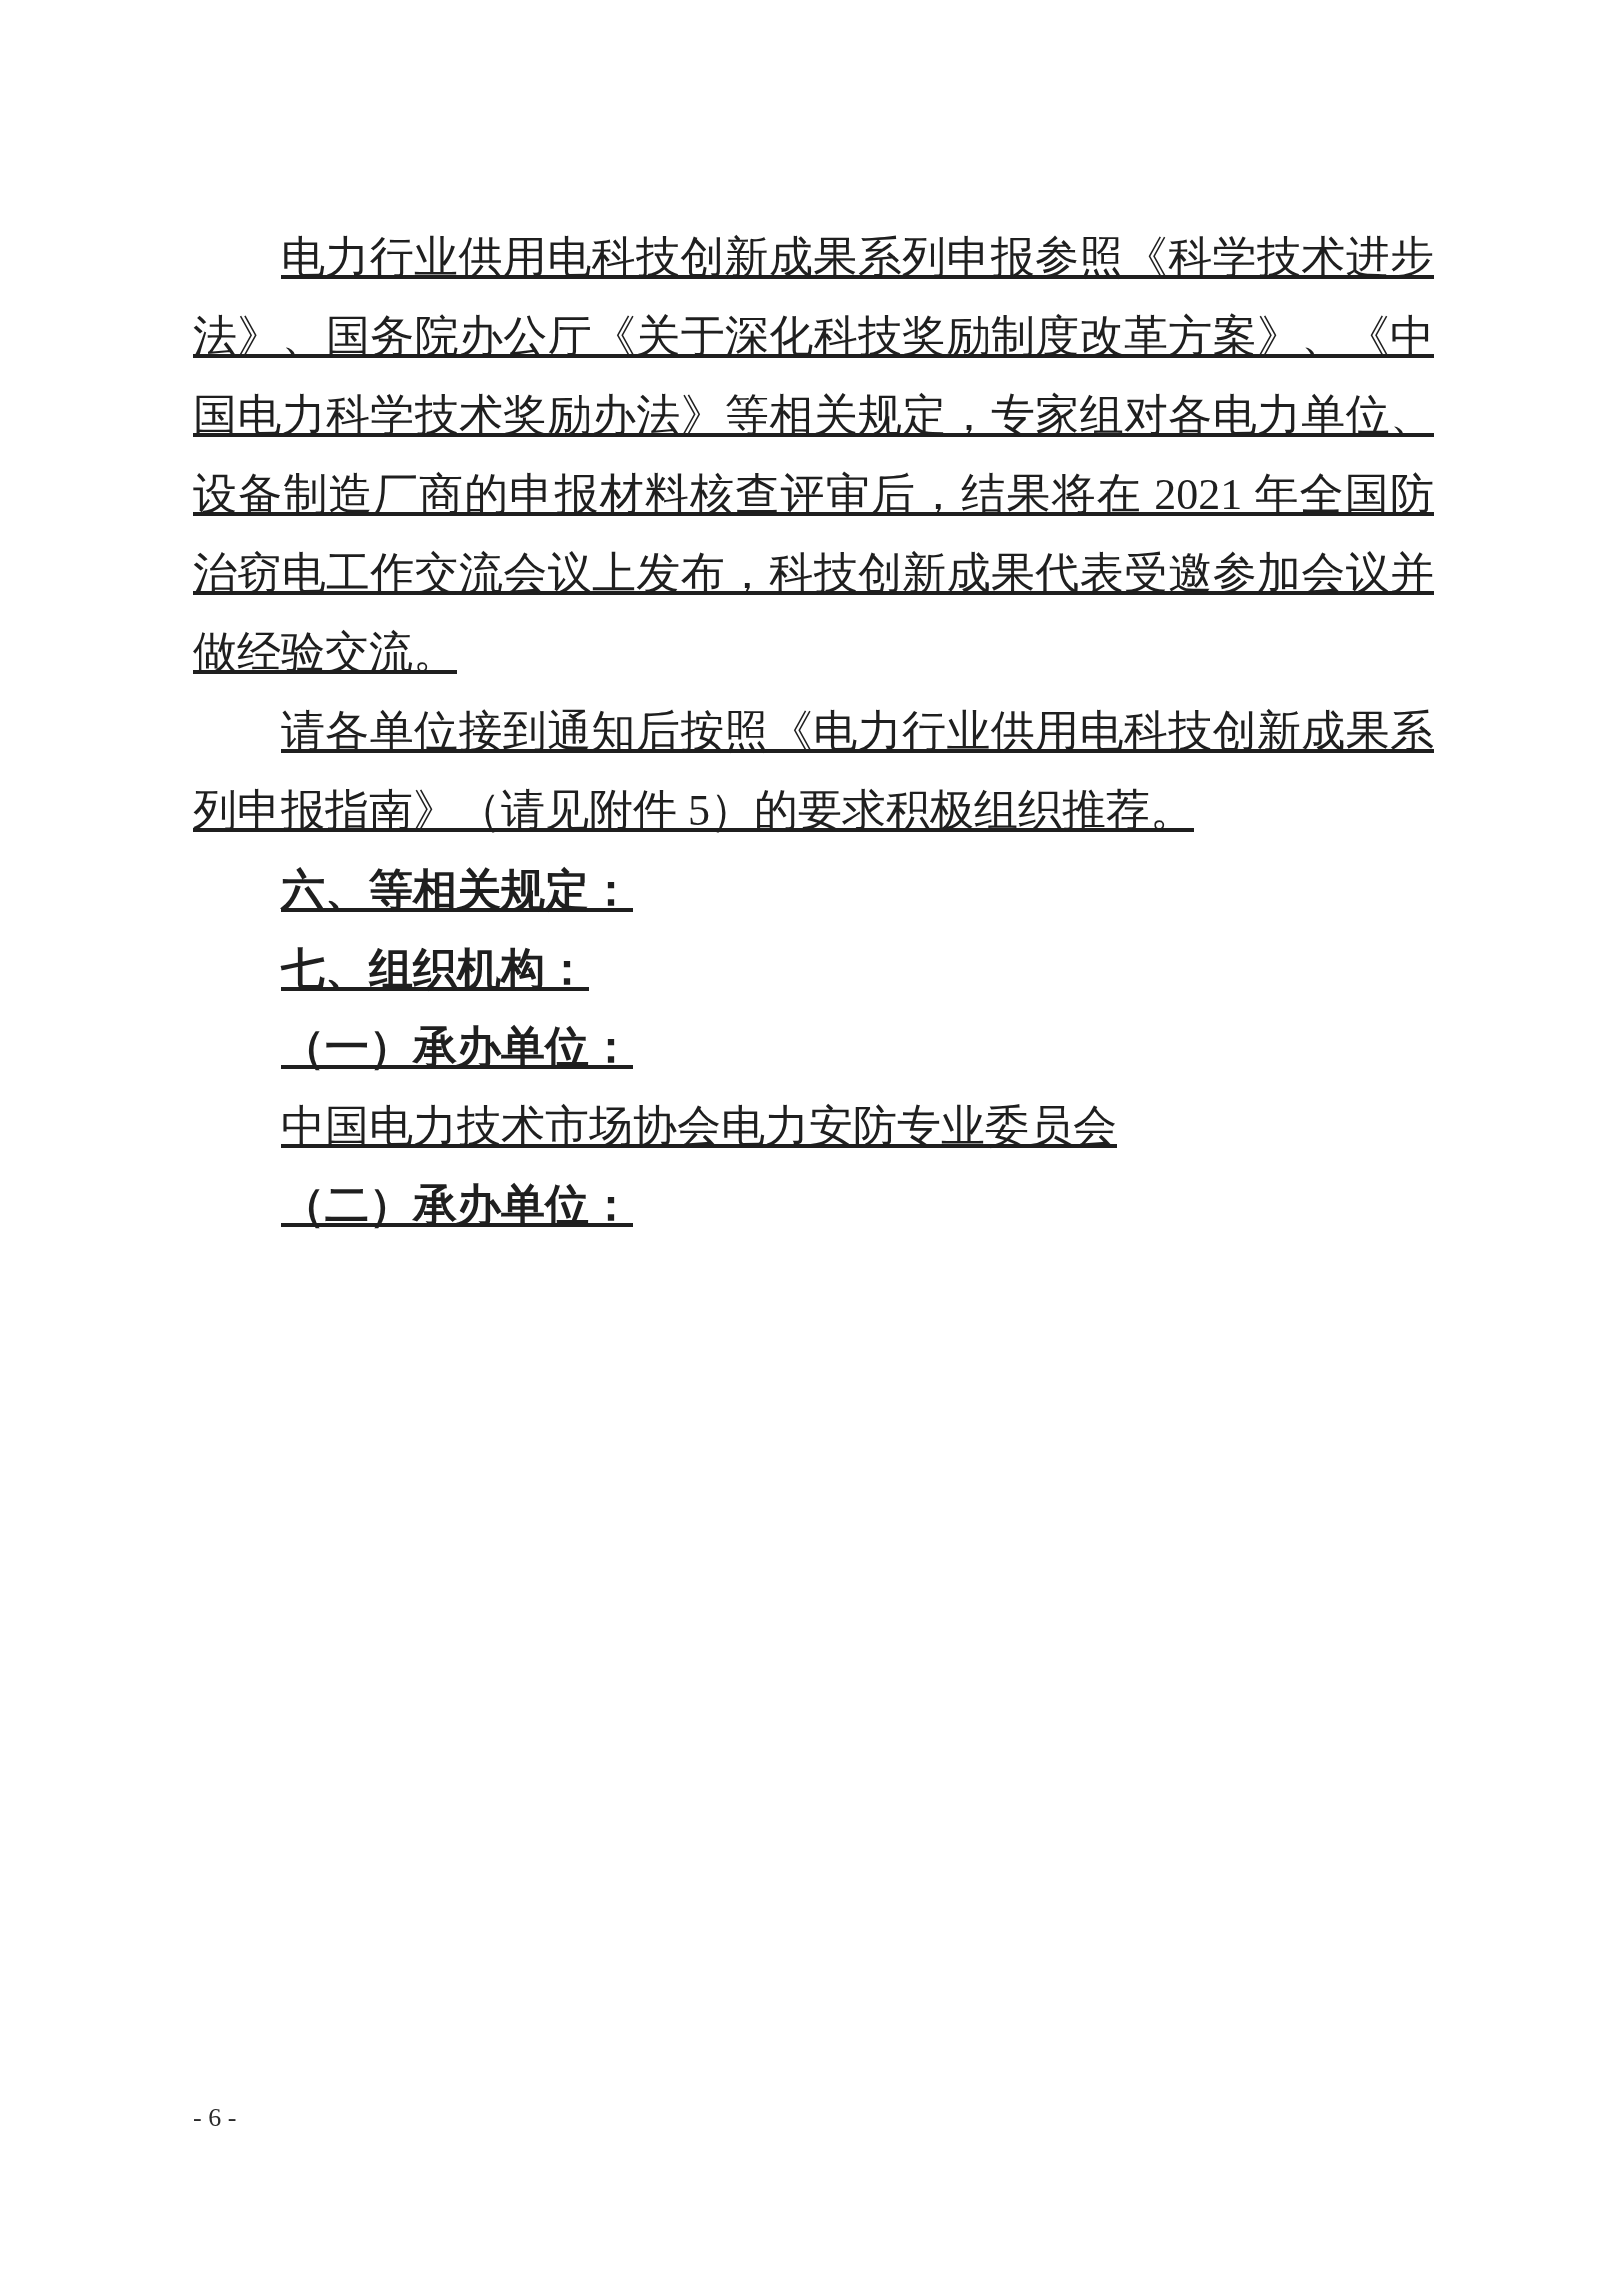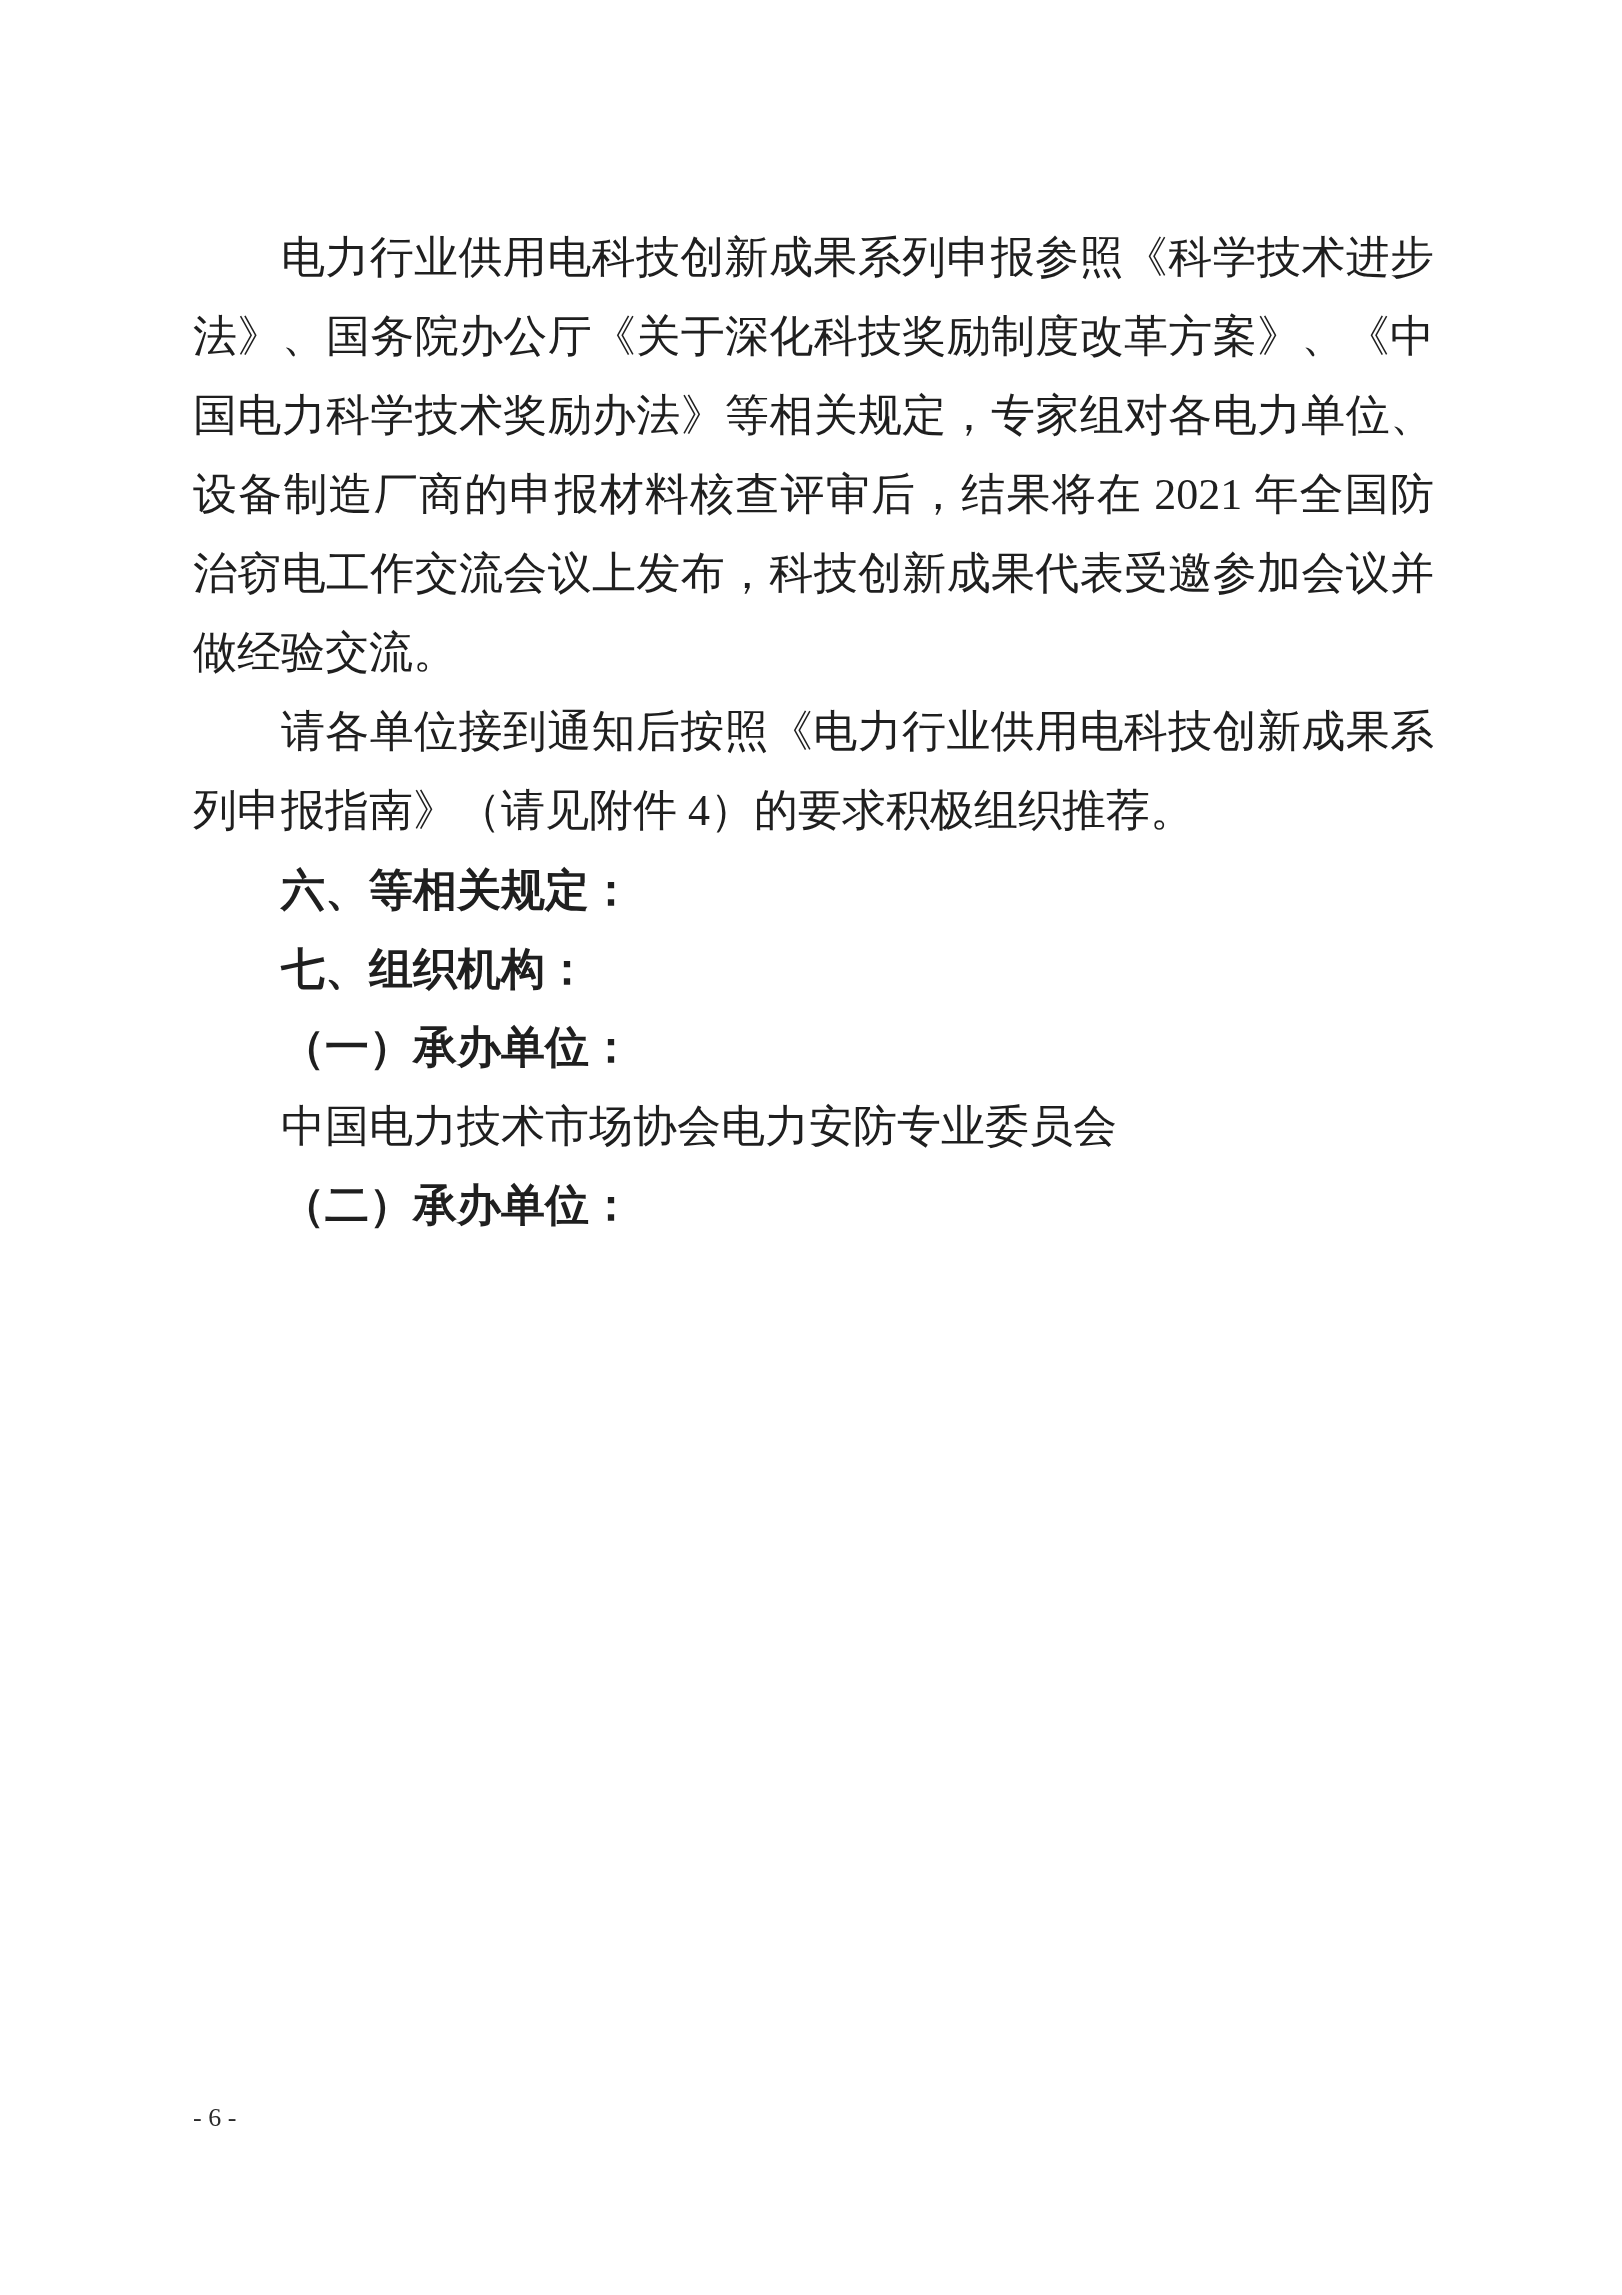--- a/index.html
+++ b/index.html
@@ -30,20 +30,21 @@
     width: 1241px;
     font-size: 44px;
     line-height: 79px;
     text-align: justify;
     letter-spacing: 0;
   }
   .content p {
     margin: 0;
     padding: 0;
     text-indent: 2em;
+    text-decoration: underline;
   }
   p.body {
     font-family: "Liberation Serif", "DejaVu Serif", serif;
     font-weight: normal;
   }
   p.heading-hei {
     font-family: "Liberation Sans", "DejaVu Sans", sans-serif;
     font-weight: bold;
   }
   p.heading-kai {
@@ -60,21 +61,21 @@
     color: #2a2a2a;
     text-align: left;
   }
 </style>
 </head>
 <body>
 
 <div class="page">
   <div class="content">
     <p class="body">电力行业供用电科技创新成果系列申报参照《科学技术进步法》、国务院办公厅《关于深化科技奖励制度改革方案》、《中国电力科学技术奖励办法》等相关规定，专家组对各电力单位、设备制造厂商的申报材料核查评审后，结果将在 2021 年全国防治窃电工作交流会议上发布，科技创新成果代表受邀参加会议并做经验交流。</p>
-    <p class="body">请各单位接到通知后按照《电力行业供用电科技创新成果系列申报指南》（请见附件 4）的要求积极组织推荐。</p>
+    <p class="body">请各单位接到通知后按照《电力行业供用电科技创新成果系列申报指南》（请见附件 5）的要求积极组织推荐。</p>
     <p class="heading-hei">六、等相关规定：</p>
     <p class="heading-hei">七、组织机构：</p>
     <p class="heading-kai">（一）承办单位：</p>
     <p class="body">中国电力技术市场协会电力安防专业委员会</p>
     <p class="heading-kai">（二）承办单位：</p>
   </div>
 
   <div class="page-number">- 6 -</div>
 </div>
 

